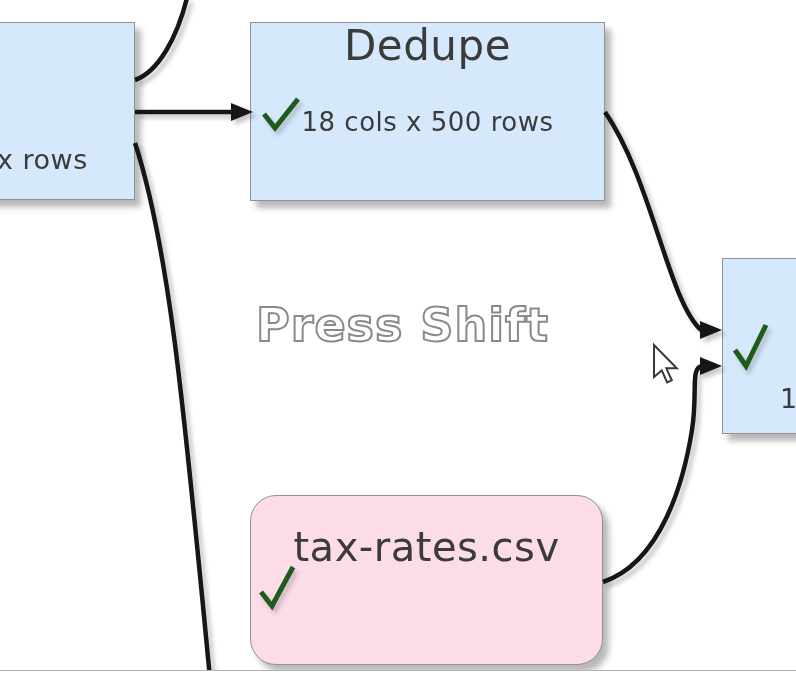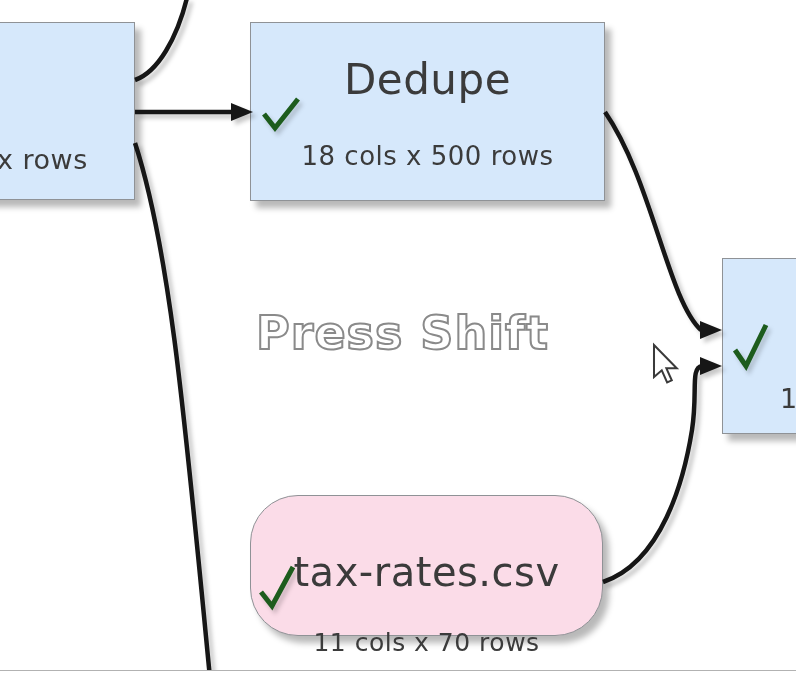--- a/index.html
+++ b/index.html
@@ -33,36 +33,36 @@
     line-height: 1.1;
     white-space: nowrap;
     letter-spacing: 0.5px;
   }
   .node-sub {
     font-size: 26px;
     white-space: nowrap;
     letter-spacing: 0.5px;
   }
   #node-left    { left: -150px; top: 22px;  width: 285px; height: 178px; }
-  #node-dedupe  { left: 250px;  top: 22px;  width: 355px; height: 179px; padding-top: 34px; }
+  #node-dedupe  { left: 250px;  top: 22px;  width: 355px; height: 179px; }
   #node-dedupe .node-sub { margin-top: 38px; }
   #node-right   { left: 722px;  top: 258px; width: 355px; height: 176px; }
-  #node-tax     { left: 250px;  top: 495px; width: 353px; height: 141px; padding-top: 54px; }
+  #node-tax     { left: 250px;  top: 495px; width: 353px; height: 170px; padding-top: 29px; border-radius: 26px; }
   #node-tax .node-title { font-size: 40px; }
   #node-tax .node-sub { margin-top: 34px; font-size: 25px; }
   #node-left .node-sub {
     position: absolute; left: 146px; top: 121px; font-size: 27px;
   }
   #node-right .node-sub {
     position: absolute; left: 57px; top: 124px; font-size: 27px;
   }
   
   #watermark {
     position: absolute;
-    left: 256px; top: 306px;
+    left: 256px; top: 298px;
     font-size: 46px;
     font-weight: bold;
     letter-spacing: 1px;
     color: #ffffff;
     -webkit-text-stroke: 2px #8a8a8a;
     text-stroke: 2px #8a8a8a;
     white-space: nowrap;
   }
   
   #overlay {
@@ -102,21 +102,20 @@
     <span class="node-title">Dedupe</span>
     <span class="node-sub">18 cols x 500 rows</span>
   </div>
 
   <div id="node-right" class="node blue">
     <span class="node-sub">1</span>
   </div>
 
   <div id="node-tax" class="node pink">
     <span class="node-title">tax-rates.csv</span>
-    <span class="node-sub">11 cols x 70 rows</span>
   </div>
 
   <svg id="overlay" width="796" height="676" viewBox="0 0 796 676">
     <g id="edges-group">
       <path class="edge" stroke="#161616" d="M135,80 C158,72 177,38 187,-2"></path>
       <path class="edge" stroke="#161616" d="M135,112 L233,112"></path>
       <polygon fill="#161616" points="253,112 231,103 231,121"></polygon>
       <path class="edge" stroke="#161616" d="M135,143 C170,250 185,420 210,678"></path>
       <path class="edge" stroke="#161616" d="M605,112 C652,180 668,300 701,330"></path>
       <polygon fill="#161616" points="722,330 700,321 700,339"></polygon>

